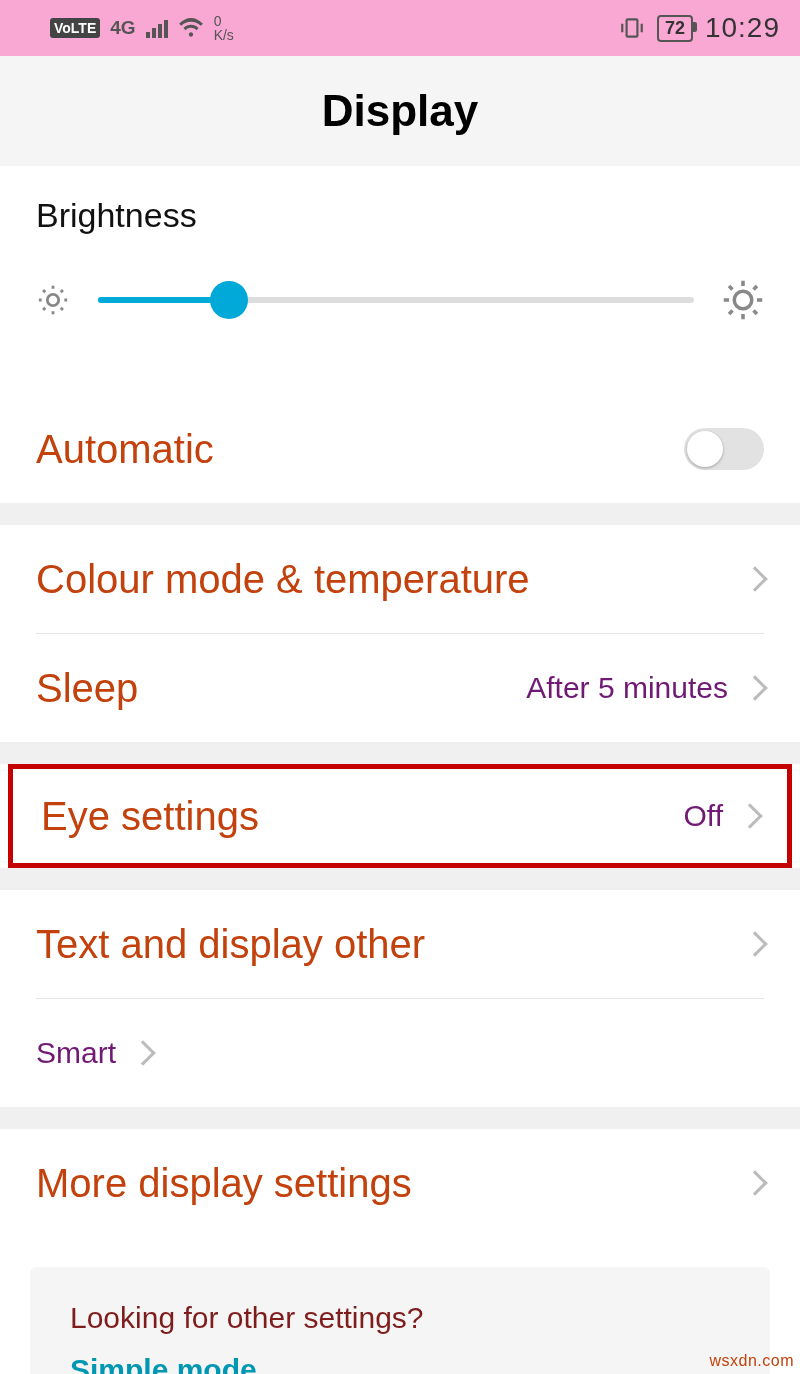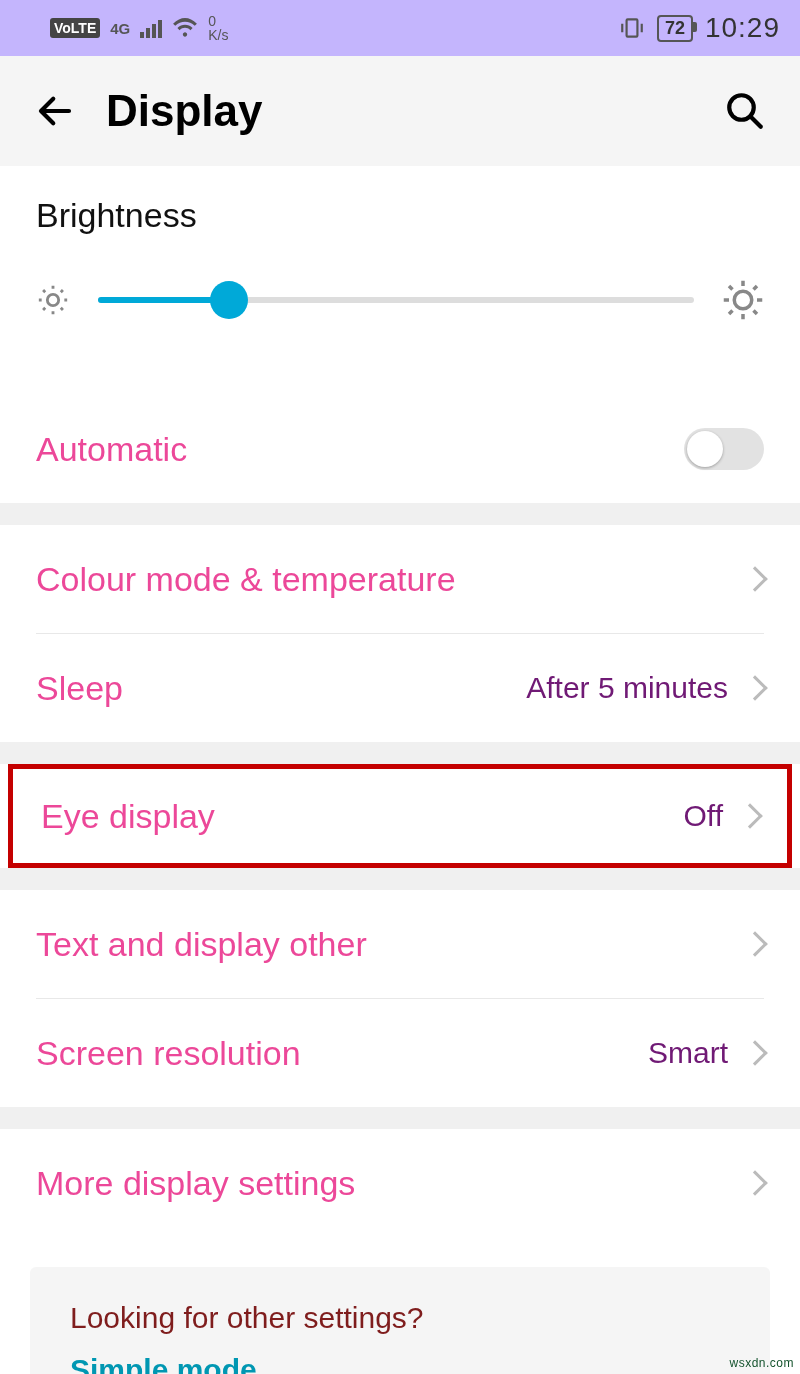--- a/index.html
+++ b/index.html
@@ -6,87 +6,88 @@
     body {
       width: 800px;
       height: 1374px;
       font-family: -apple-system, Helvetica, Arial, sans-serif;
       background: #f0f0f0;
       color: #000;
       overflow: hidden;
     }
     .status-bar {
       height: 56px;
-      background: #c4b5fd;
+      background: #f9a8d4;
       display: flex;
       align-items: center;
       padding: 0 20px 0 50px;
       font-size: 22px;
       color: #333;
     }
     .status-left { display: flex; align-items: center; gap: 10px; flex:1; }
     .volte-badge { background:#444; color:#fff; font-size:14px; font-weight:bold; padding:2px 4px; border-radius:3px; }
     .net-stack { display:flex; flex-direction:column; align-items:flex-start; font-size:14px; line-height:14px; color:#555;}
     .status-right { display:flex; align-items:center; gap:12px; color:#333; }
     .batt-box { display:inline-flex; align-items:center; border:2px solid #555; border-radius:4px; padding:1px 6px; font-size:18px; font-weight:600; position:relative;}
     .batt-box::after{content:""; position:absolute; right:-6px; top:5px; width:4px; height:10px; background:#555; border-radius:0 2px 2px 0;}
     .header {
       height: 110px;
       background: #f5f5f5;
       display: flex;
       align-items: center;
       padding: 0 34px;
       gap: 30px;
+      flex-direction: column;
     }
     .header-title { font-size: 44px; font-weight: 700; flex: 1; }
     .card { background: #fff; }
     .brightness-section { padding: 30px 36px 34px; }
     .section-label { font-size: 34px; font-weight: 500; color: #111; margin-bottom: 44px; }
     .slider-row { display:flex; align-items:center; gap: 28px; }
     .slider-track { position: relative; flex: 1; height: 6px; background: #ddd; border-radius: 4px; }
     .slider-fill { position:absolute; left:0; top:0; height:100%; background:#00a9d8; border-radius:4px; }
     .slider-thumb { position:absolute; top:50%; width:38px; height:38px; background:#00a9d8; border-radius:50%; transform:translate(-50%,-50%); }
     .row {
       display: flex;
       align-items: center;
       padding: 0 36px;
       min-height: 108px;
       background: #fff;
     }
-    .row-title { font-size: 34px; color: #ec4899; flex:1;}
+    .row-title { font-size: 40px; color: #c2410c; flex:1;}
     .row-value { font-size: 30px; color: #701a75; margin-right: 10px;}
     .toggle { width: 80px; height: 42px; background:#e2e2e2; border-radius:22px; position:relative;}
     .toggle-knob { position:absolute; left:3px; top:3px; width:36px; height:36px; background:#fff; border-radius:50%; box-shadow:0 1px 3px rgba(0,0,0,.3);}
     .divider-thin { height:1px; background:#e8e8e8; margin: 0 36px; }
     .divider-gap { height: 22px; background: #f0f0f0; }
     .chevron { width:18px; height:18px; border-top:3px solid #bbb; border-right:3px solid #bbb; transform: rotate(45deg); margin-left:8px;}
     .highlight-wrap { border: 5px solid #c40000; margin: 0 8px; }
     .highlight-wrap .row { min-height: 94px; padding: 0 28px;}
     .footer-card {
       margin: 30px 30px 0;
       background:#f5f5f5;
       border-radius: 6px;
       padding: 34px 40px 34px;
     }
     .footer-q { font-size: 30px; color:#7f1d1d; margin-bottom: 18px;}
     .footer-link { font-size: 30px; color:#0097b2; font-weight:700;}
-    .watermark { position:absolute; right:6px; bottom:4px; font-size:12px; color:#14532d; letter-spacing:.5px;}
+    .watermark { position:absolute; right:6px; bottom:4px; font-size:16px; color:#c2410c; letter-spacing:.5px;}
     svg { display:block; }
     .sig-bars { display:flex; align-items:flex-end; gap:2px; height:20px;}
     .sig-bars span{ width:4px; background:#555; display:block;}
     .sig-bars span:nth-child(1){height:6px} .sig-bars span:nth-child(2){height:10px}
     .sig-bars span:nth-child(3){height:14px} .sig-bars span:nth-child(4){height:18px}
   </style>
 </head>
 <body>
 
 <div class="status-bar">
   <div class="status-left">
     <span class="volte-badge">VoLTE</span>
-    <span style="font-size:15px;font-weight:600;color:#555;">4G</span>
+    <span style="font-size:19px;font-weight:600;color:#555;">4G</span>
     <span class="sig-bars">
         <span></span>
         <span></span>
         <span></span>
         <span></span>
       </span>
     <svg width="26" height="22" viewBox="0 0 24 20">
         <path d="M12 18c1 0 2-1 2-2s-1-2-2-2-2 1-2 2 1 2 2 2zm-5-6c3-3 7-3 10 0l2-2c-4-4-10-4-14 0zm-4-4c5-5 13-5 18 0l2-2C16-1 8-1 1 6z" fill="#555"></path>
       </svg>
     <div class="net-stack">
@@ -161,37 +162,36 @@
     <div class="row-value">After 5 minutes</div>
     <span class="chevron"></span>
   </div>
 </div>
 
 <div class="divider-gap"></div>
 
 <div class="card">
   <div class="highlight-wrap">
     <div class="row">
-      <div class="row-title">Eye display</div>
+      <div class="row-title">Eye settings</div>
       <div class="row-value">Off</div>
       <span class="chevron"></span>
     </div>
   </div>
 </div>
 
 <div class="divider-gap"></div>
 
 <div class="card">
   <div class="row">
     <div class="row-title">Text and display other</div>
     <span class="chevron"></span>
   </div>
   <div class="divider-thin"></div>
   <div class="row">
-    <div class="row-title">Screen resolution</div>
     <div class="row-value">Smart</div>
     <span class="chevron"></span>
   </div>
 </div>
 
 <div class="divider-gap"></div>
 
 <div class="card">
   <div class="row">
     <div class="row-title">More display settings</div>

